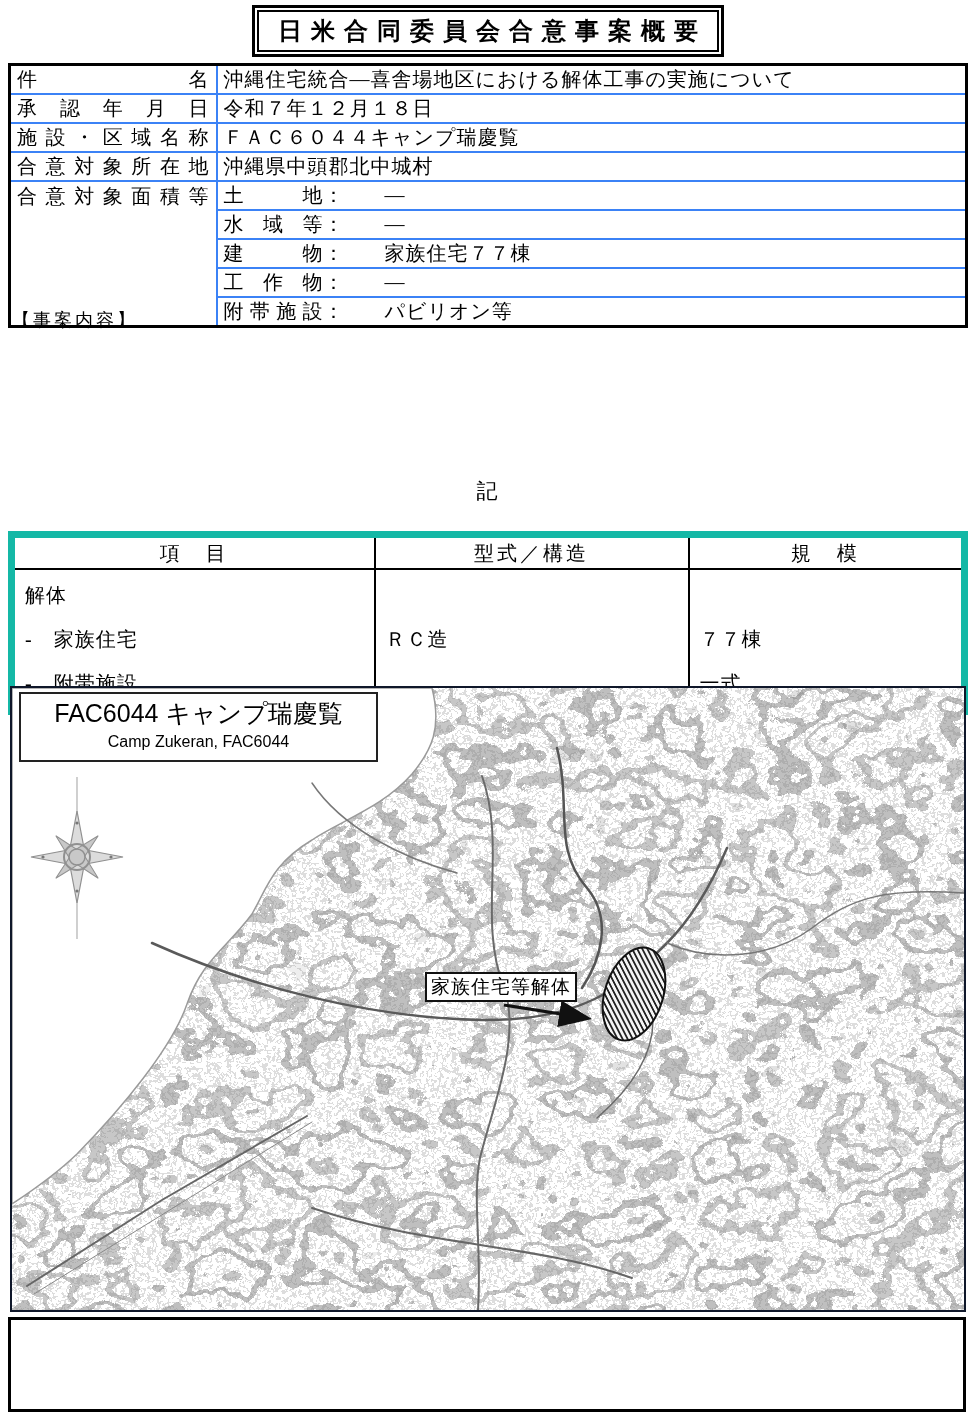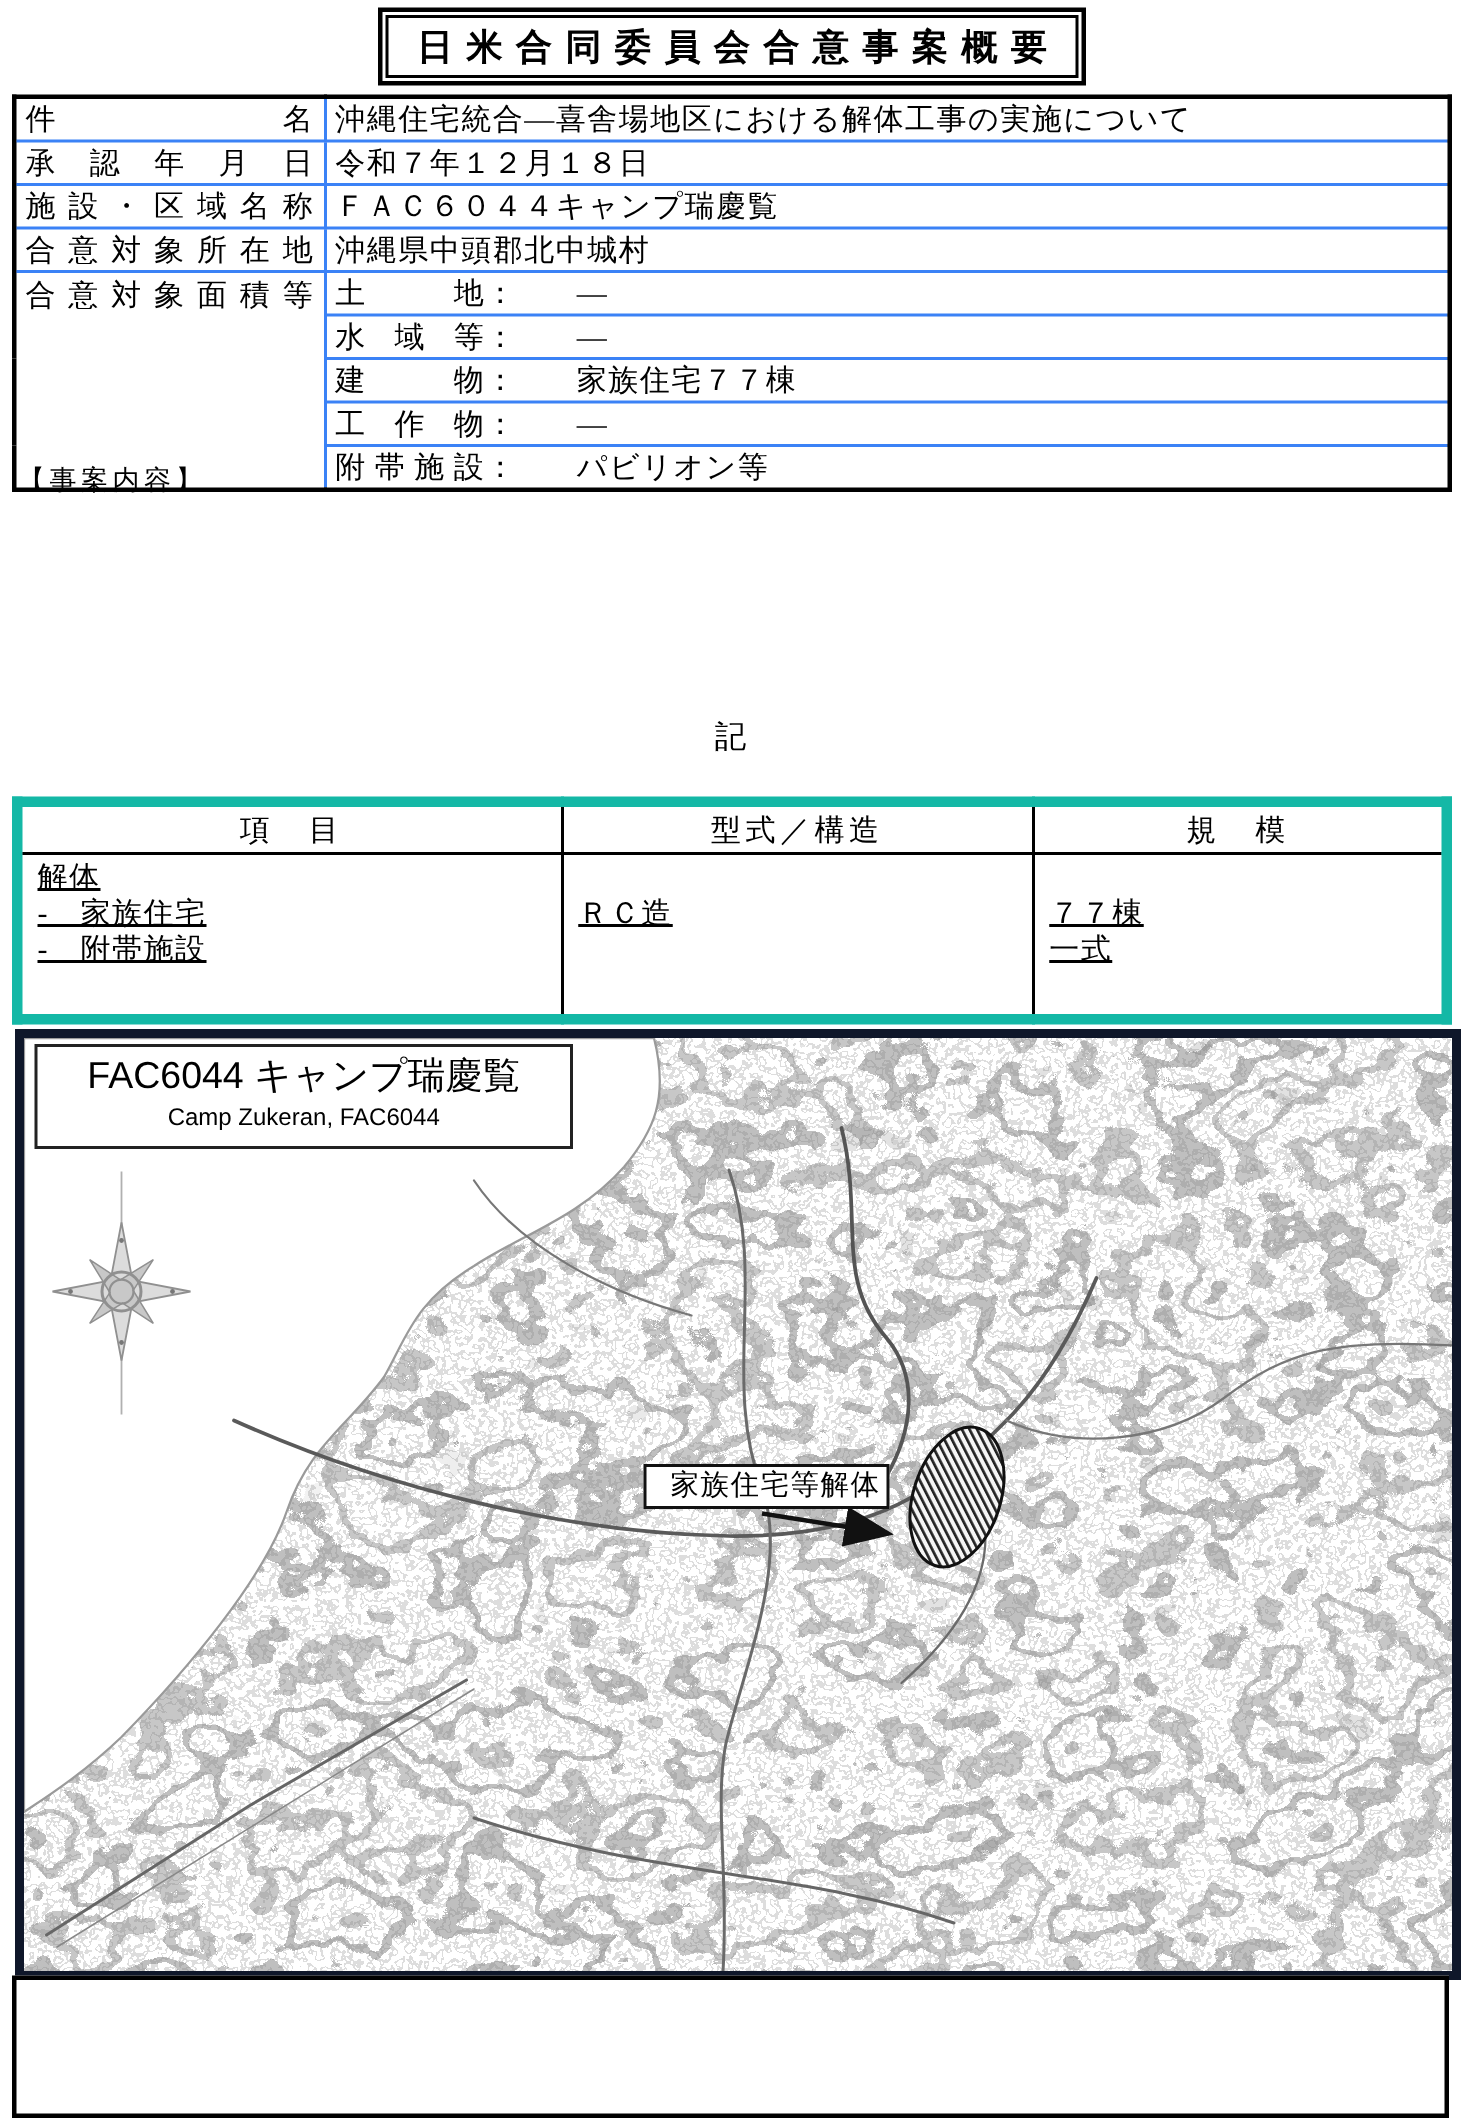--- a/index.html
+++ b/index.html
@@ -28,34 +28,34 @@
                 line-height:33.5px;letter-spacing:2.5px;white-space:pre-wrap;}
   .note-mark{position:absolute;left:0;top:477px;width:100%;text-align:center;
              font-size:21px;letter-spacing:2px;}
 
   
   table.t2{position:absolute;top:531px;left:8px;width:960px;border-collapse:collapse;
            table-layout:fixed;font-size:20px;border:7px solid #14b8a6;}
   table.t2 td{border:2px solid #000;letter-spacing:1px;}
   table.t2 td.h{height:28px;text-align:center;letter-spacing:3px;}
   table.t2 td.b{height:100px;vertical-align:top;white-space:pre-wrap;
-                line-height:24px;padding:3px 10px;text-decoration:underline;}
+                line-height:44px;padding:3px 10px;}
 
   
   .map-box{position:absolute;left:10px;top:686px;width:952px;height:622px;
-           border:6px solid #0f172a;background:#fff;overflow:hidden;}
+           border:2px solid #0f172a;background:#fff;overflow:hidden;}
   .map-box svg{position:absolute;left:0;top:0;}
   .map-title{position:absolute;left:7px;top:4px;width:355px;border:2px solid #222;
              background:#fff;text-align:center;padding:4px 0 5px;
              font-family:"Liberation Sans","DejaVu Sans",sans-serif;}
   .map-title .ja{font-size:25px;line-height:31px;}
   .map-title .en{font-size:16px;line-height:26px;}
   .callout{position:absolute;left:413px;top:284px;width:148px;height:26px;
            border:2px solid #111;background:#fff;text-align:center;
-           font-size:19px;line-height:26px;letter-spacing:1px;padding-left:12px;}
+           font-size:19px;line-height:26px;letter-spacing:1px;}
 
   
   .bottom-box{position:absolute;left:8px;top:1317px;width:952px;height:89px;
               border:3px solid #000;background:#fff;}
 </style>
 </head>
 <body>
 
 <div class="page">
 

